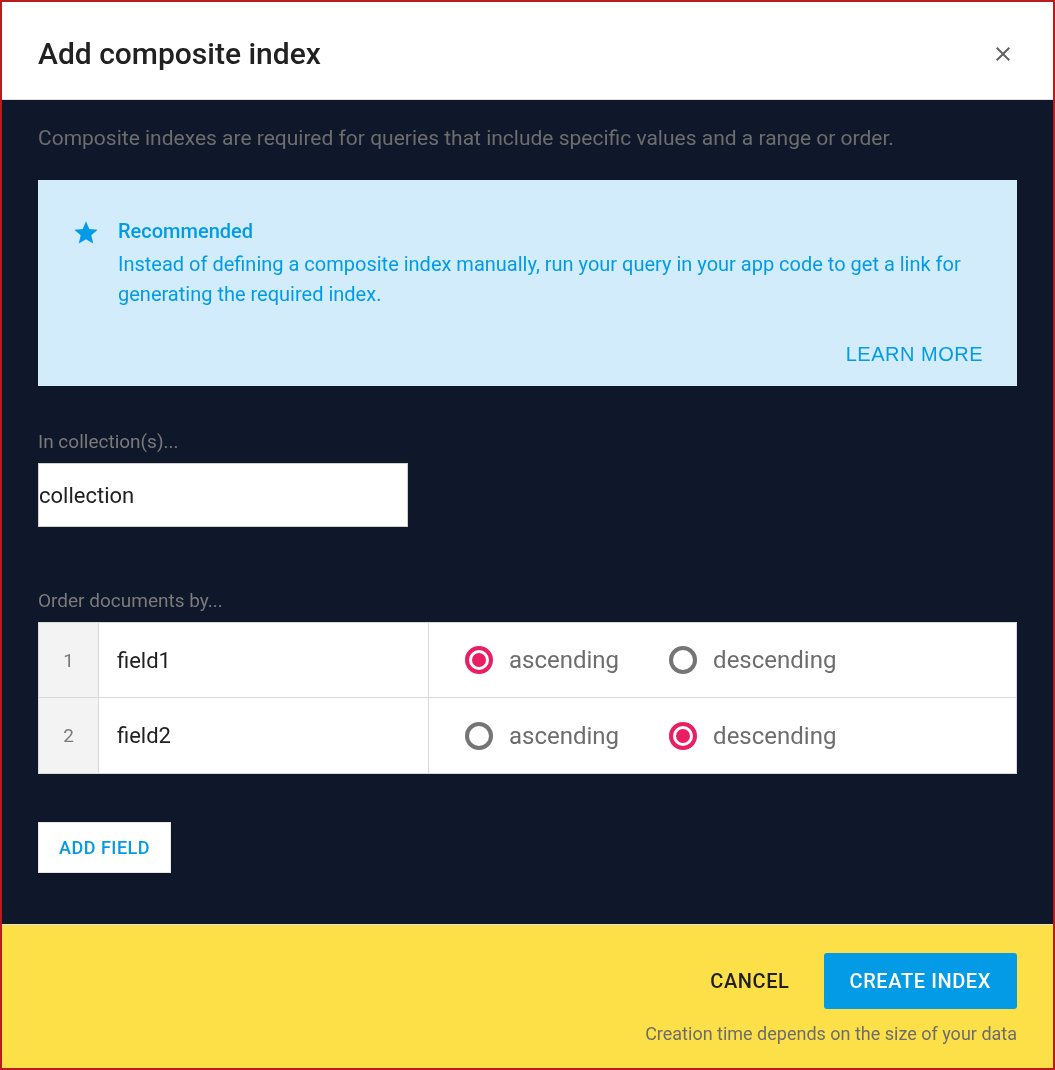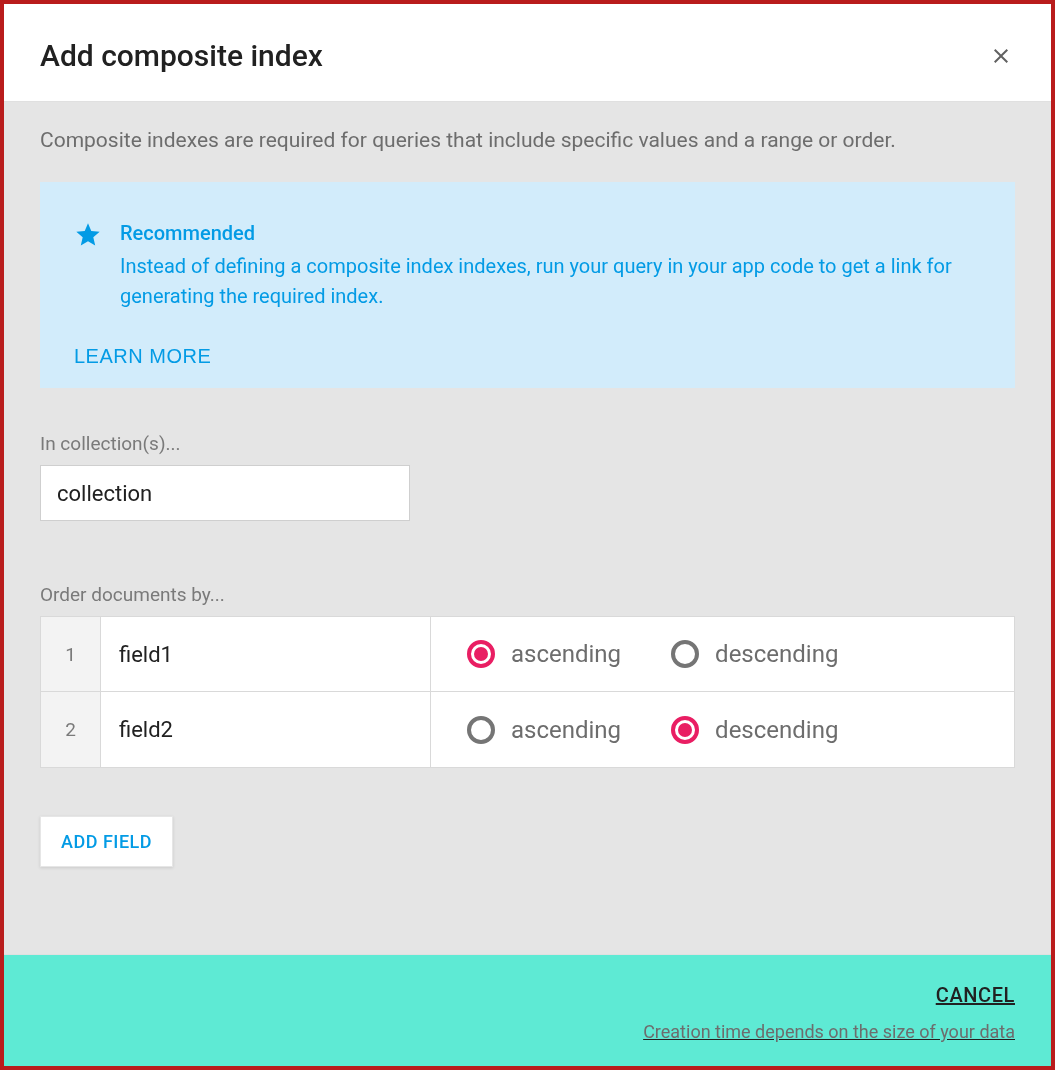--- a/index.html
+++ b/index.html
@@ -4,21 +4,21 @@
   <style>
     * { box-sizing: border-box; margin: 0; padding: 0; }
     body {
       font-family: Roboto, "Helvetica Neue", Arial, sans-serif;
       background: #fff;
       color: #212121;
     }
     .dialog {
       width: 1055px;
       height: 1070px;
-      border: 4px solid #b91c1c;
+      border: 2px solid #b91c1c;
       background: #fff;
       display: flex;
       flex-direction: column;
     }
     .dialog-header {
       display: flex;
       align-items: center;
       justify-content: space-between;
       padding: 34px 36px 28px 36px;
       border-bottom: 1px solid #e0e0e0;
@@ -31,21 +31,21 @@
     .close-btn {
       width: 28px; height: 28px;
       display: flex; align-items: center; justify-content: center;
       cursor: pointer;
       color: #616161;
       background: none; border: none;
     }
     .close-btn svg { width: 24px; height: 24px; }
     .dialog-body {
       flex: 1;
-      background: #e5e5e5;
+      background: #0f172a;
       padding: 26px 36px 26px 36px;
       overflow: auto;
     }
     .intro-text {
       font-size: 21px;
       color: #6d6d6d;
       margin-bottom: 30px;
     }
     .info-box {
       background: #d2ecfb;
@@ -67,41 +67,41 @@
       color: #039be5;
       margin-bottom: 6px;
     }
     .info-desc {
       font-size: 20px;
       color: #039be5;
       line-height: 1.5;
     }
     .info-actions {
       display: flex;
-      justify-content: flex-start;
+      justify-content: flex-end;
       margin-top: 34px;
     }
     .learn-more {
       font-size: 20px;
       font-weight: 500;
       color: #039be5;
       letter-spacing: 0.5px;
       background: none; border: none; cursor: pointer;
     }
     .field-label {
       font-size: 19px;
       color: #7a7a7a;
       margin-bottom: 10px;
     }
     .text-input {
       width: 370px;
-      height: 56px;
+      height: 64px;
       border: 1px solid #cfcfcf;
       background: #fff;
-      padding: 0 16px;
+      padding: 0 0;
       font-size: 22px;
       color: #212121;
       font-family: inherit;
     }
     .collection-group { margin-bottom: 62px; }
     .order-group { margin-bottom: 48px; }
     .order-table {
       border: 1px solid #d9d9d9;
       background: #fff;
     }
@@ -177,22 +177,21 @@
       font-weight: 500;
       color: #039be5;
       letter-spacing: 0.5px;
       cursor: pointer;
       font-family: inherit;
       text-align: center;
     }
     .dialog-footer {
       border-top: 1px solid #e0e0e0;
       padding: 28px 36px 24px 48px;
-      background: #5eead4;
-      text-decoration: underline;
+      background: #fde047;
     }
     .footer-buttons {
       display: flex;
       justify-content: flex-end;
       gap: 34px;
       align-items: center;
       margin-bottom: 14px;
     }
     .cancel-btn {
       background: none; border: none;
@@ -239,21 +238,21 @@
 
     <p class="intro-text">Composite indexes are required for queries that include specific values and a range or order.</p>
 
     <div class="info-box">
       <div class="info-box-top">
         <svg class="star-icon" viewBox="0 0 24 24">
           <path fill="currentColor" d="M12 17.27 18.18 21l-1.64-7.03L22 9.24l-7.19-.61L12 2 9.19 8.63 2 9.24l5.46 4.73L5.82 21z"></path>
         </svg>
         <div>
           <div class="info-title">Recommended</div>
-          <div class="info-desc">Instead of defining a composite index indexes, run your query in your app code to get a link for generating the required index.</div>
+          <div class="info-desc">Instead of defining a composite index manually, run your query in your app code to get a link for generating the required index.</div>
         </div>
       </div>
       <div class="info-actions">
         <button class="learn-more">LEARN MORE</button>
       </div>
     </div>
 
     <div class="collection-group">
       <div class="field-label">In collection(s)...</div>
       <input type="text" class="text-input" value="collection" style="">
@@ -297,17 +296,18 @@
       </div>
     </div>
 
     <button class="add-field-btn">ADD FIELD</button>
 
   </div>
 
   <div class="dialog-footer">
     <div class="footer-buttons">
       <button class="cancel-btn">CANCEL</button>
+      <button class="create-btn">CREATE INDEX</button>
     </div>
     <div class="footer-note">Creation time depends on the size of your data</div>
   </div>
 
 </div>
 
 </body></html>

